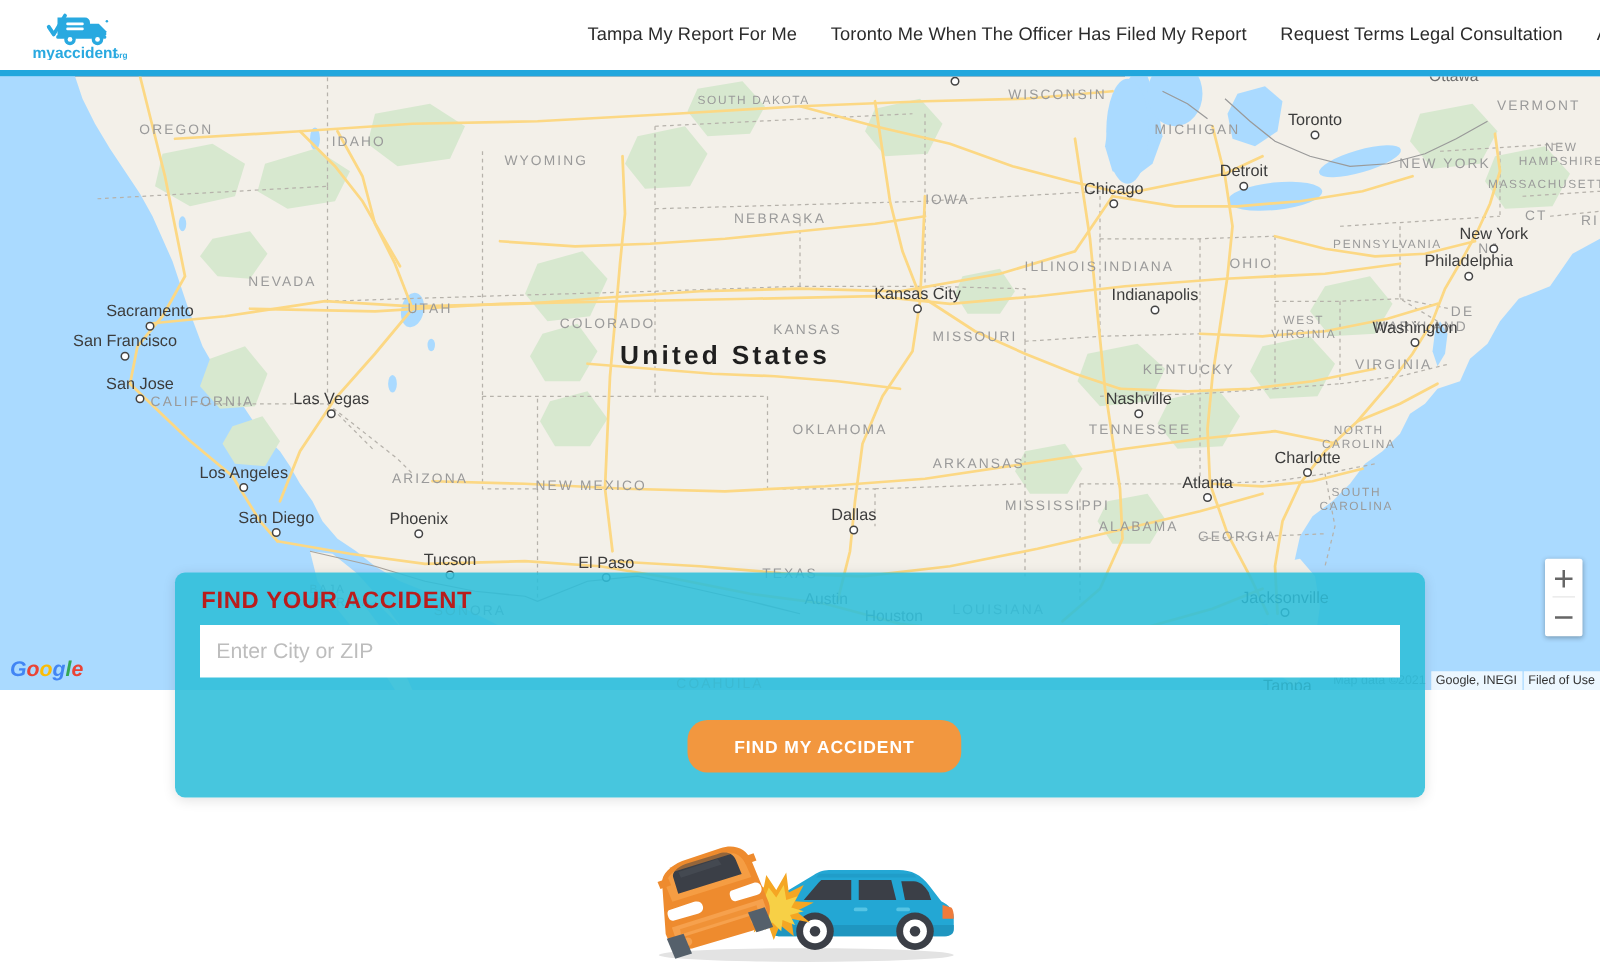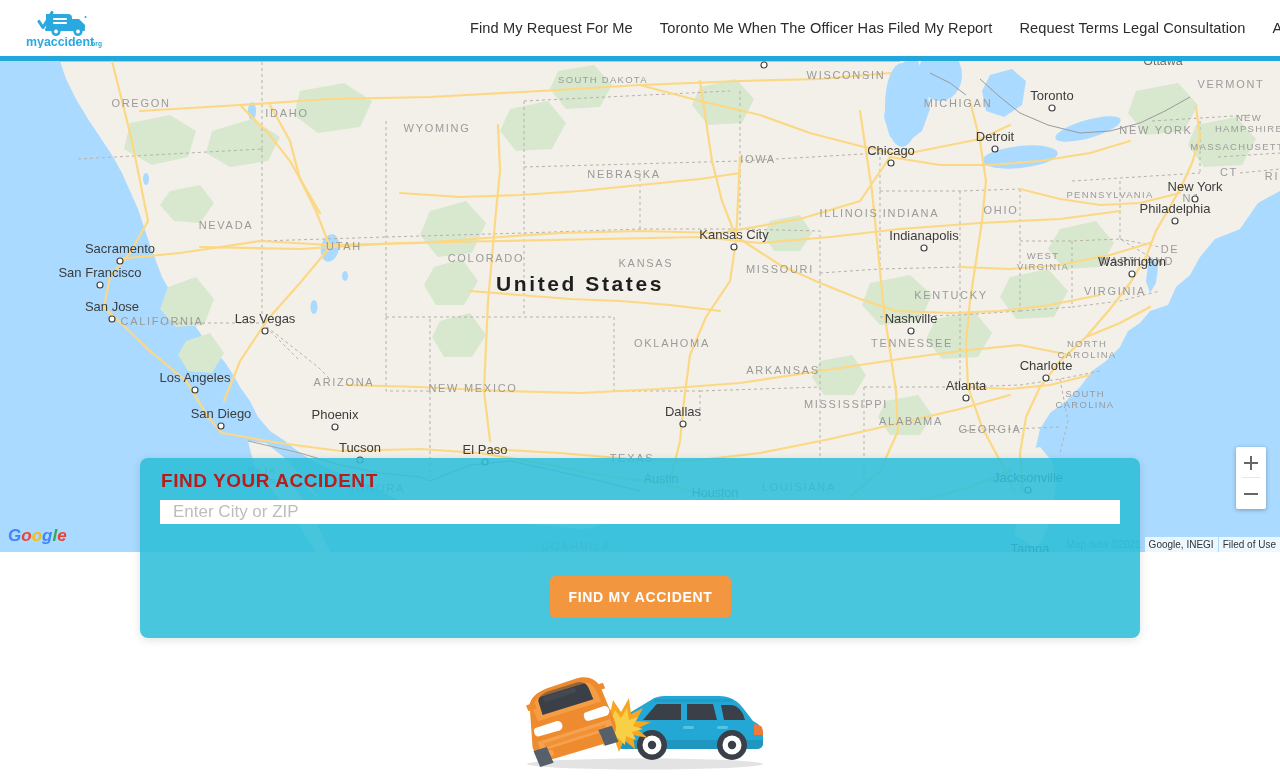--- a/index.html
+++ b/index.html
@@ -87,29 +87,29 @@
     position:absolute; left:140px; top:458px; width:1000px; height:180px;
     background:rgba(45,190,218,.88); border-radius:8px; z-index:20;
     box-shadow:0 2px 10px rgba(0,0,0,.12);
   }
   #panel-title {
     position:absolute; left:21px; top:12px;
     color:#b91c1c; font-size:19px; font-weight:bold;
     letter-spacing:.55px;
   }
   #search-input {
-    position:absolute; left:20px; top:42px; width:960px; height:24px;
+    position:absolute; left:20px; top:42px; width:960px; height:42px;
     border:0; outline:0; background:#ffffff;
     font-size:17px; color:#444; padding:0 13px;
     font-family:"Liberation Sans", sans-serif;
   }
   #search-input::placeholder { color:#bdbdbd; }
   #find-btn {
-    position:absolute; left:410px; top:118px; width:181px; height:42px;
-    background:#f2973f; border:0; border-radius:5px; cursor:pointer;
+    position:absolute; left:410px; top:118px; width:219px; height:42px;
+    background:#f2973f; border:0; border-radius:16px; cursor:pointer;
     color:#ffffff; font-size:14px; font-weight:bold; letter-spacing:.7px;
     font-family:"Liberation Sans", sans-serif;
   }
 
   
   #crash { position:absolute; left:505px; top:672px; width:270px; height:100px; z-index:10; }
   #crash svg { display:block; }
 </style>
 </head>
 <body>
@@ -135,21 +135,21 @@
         <path d="M13 13.5 l4 6 l9 -15" fill="none" stroke="#29a9e0" stroke-width="3.1" stroke-linecap="round" stroke-linejoin="round"></path>
 
         <circle cx="59.5" cy="9" r="1" fill="#29a9e0"></circle>
 
         <text x="0" y="38" font-family="Liberation Sans, sans-serif" font-size="12.4" font-weight="bold" fill="#29a9e0">myaccident</text>
         <text x="63.5" y="38" font-family="Liberation Sans, sans-serif" font-size="6.6" font-weight="bold" fill="#29a9e0">.org</text>
       </svg>
     </div>
 
     <nav id="nav">
-      <div class="nav-item">Find My Request For Me</div>
+      <div class="nav-item">Tampa My Report For Me</div>
       <div class="nav-item">Toronto Me When The Officer Has Filed My Report</div>
       <div class="nav-item">Request Terms Legal Consultation</div>
       <div class="nav-item">About</div>
     </nav>
   </div>
   <div id="header-rule"></div>
 
   <div id="map">
     <svg width="1280" height="491" viewBox="0 0 1280 491">
 

